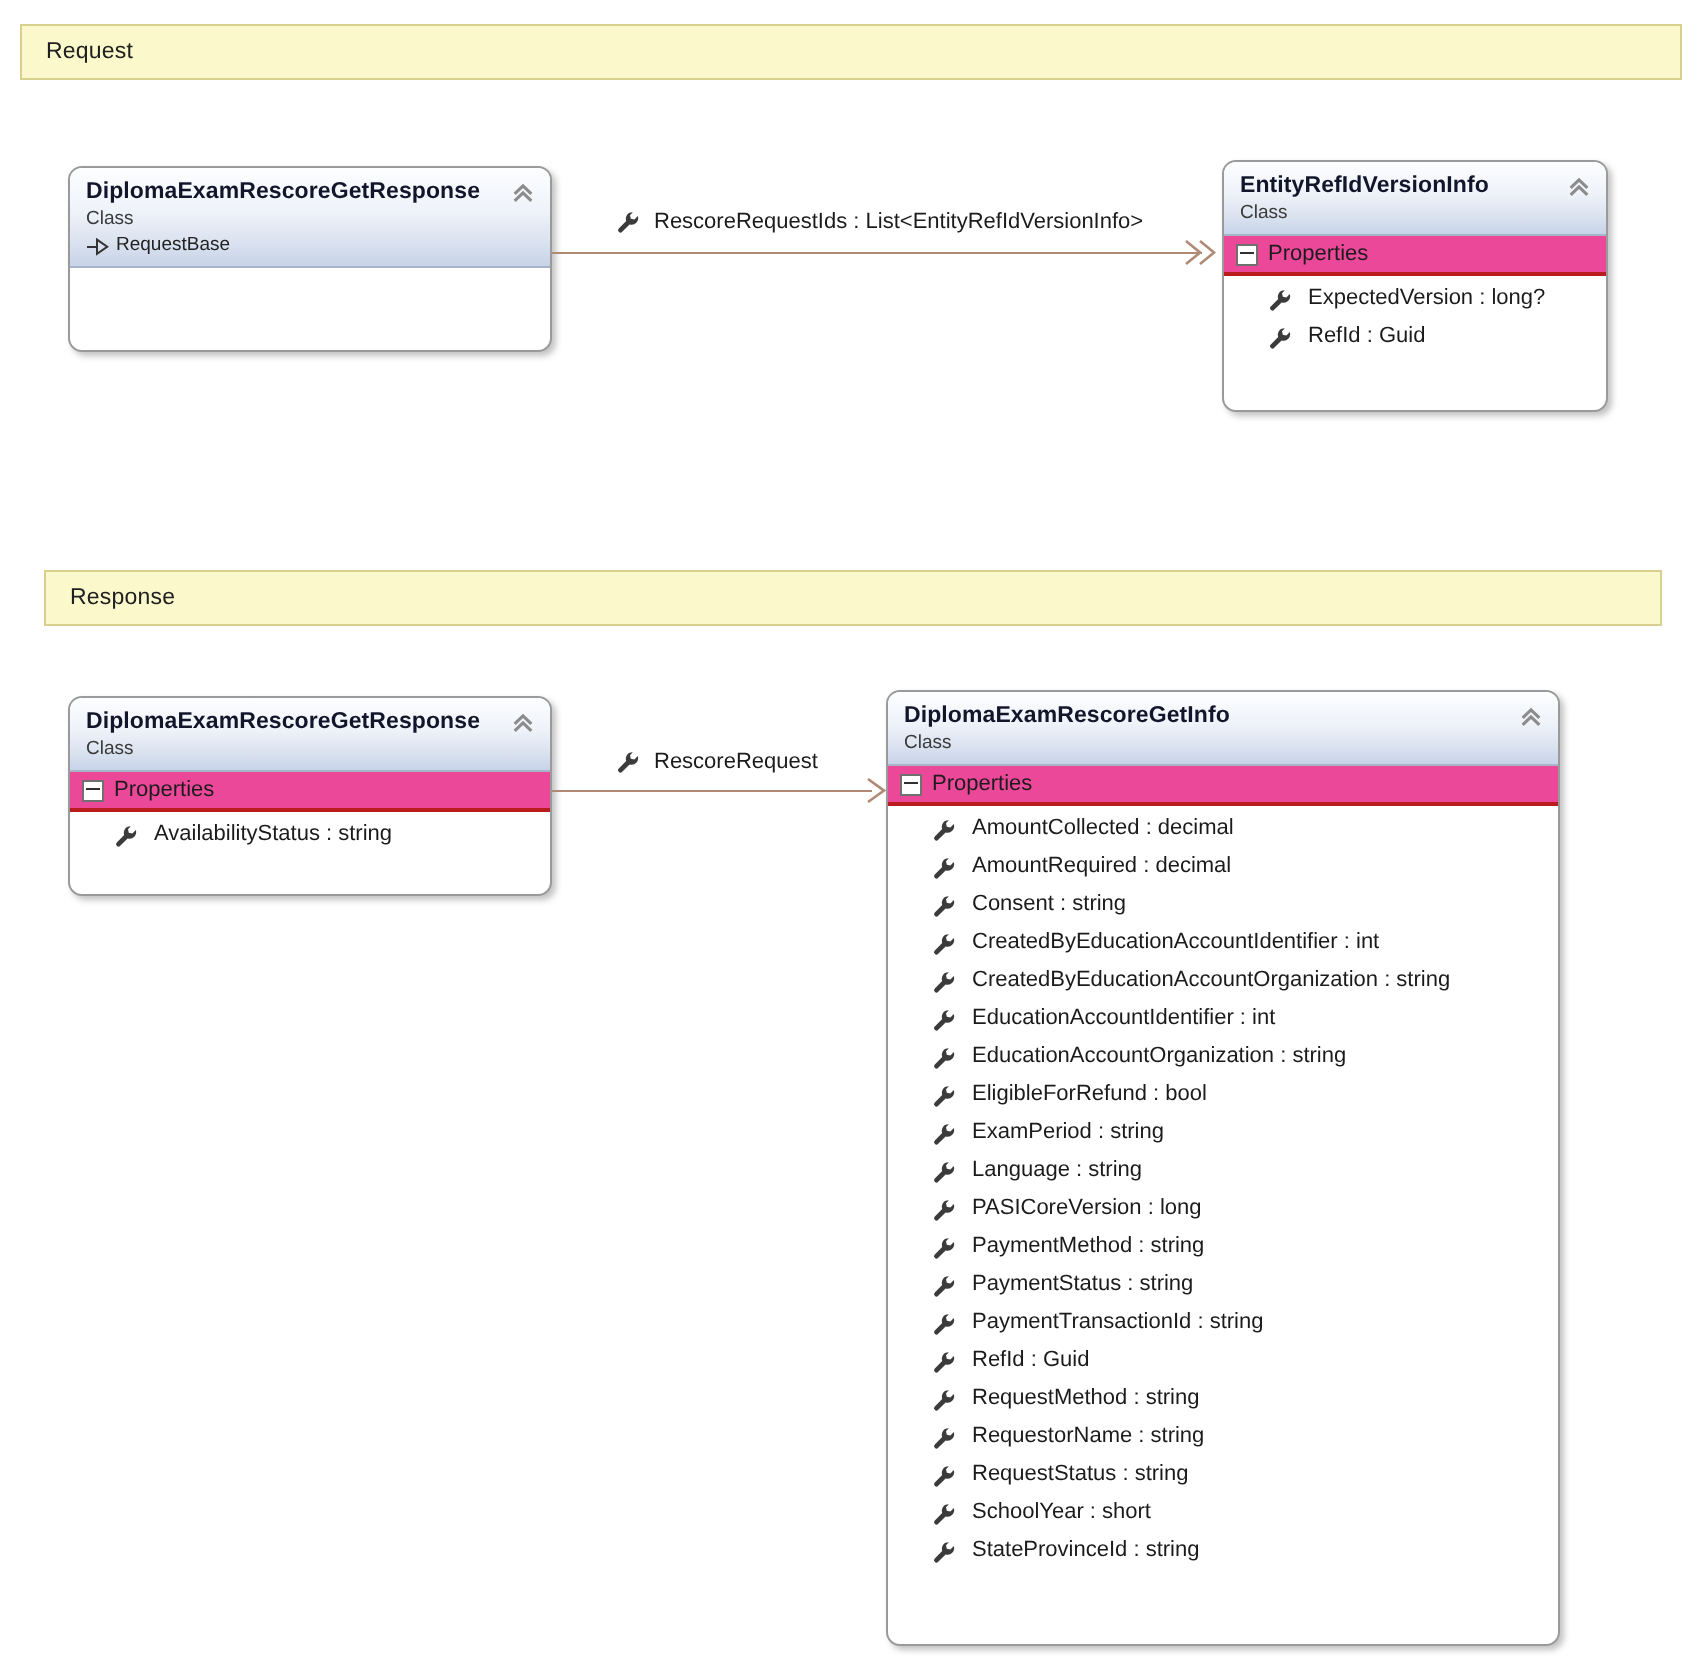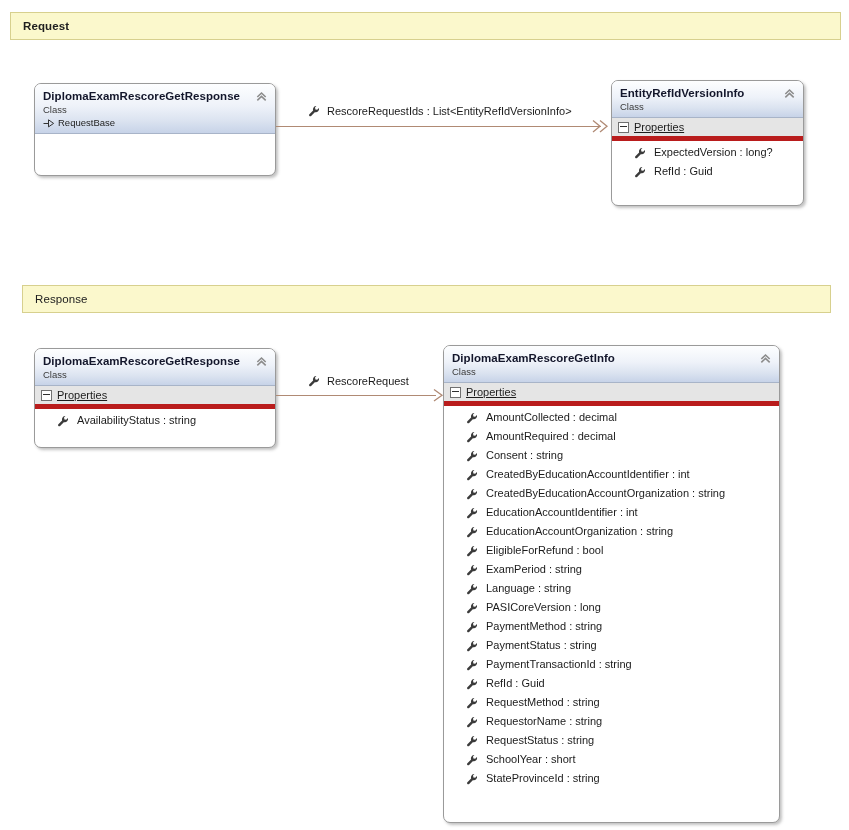--- a/index.html
+++ b/index.html
@@ -84,25 +84,24 @@
   }
   .class-body.empty-body {
     height: 34px;
   }
 
   .compartment-title {
     display: flex;
     align-items: center;
     gap: 5px;
     padding: 3px 6px 3px 6px;
-    background: #e5e5e5;
-    border-bottom: 5px solid #b91c1c;
+    background: #ec4899;
+    border-bottom: 2px solid #b91c1c;
     font-size: 11px;
     color: #1c1c1c;
-    text-decoration: underline;
   }
   .tree-toggle {
     width: 9px;
     height: 9px;
     border: 1px solid #707070;
     background: #ffffff;
     position: relative;
     flex: 0 0 auto;
   }
   .tree-toggle::before {
@@ -142,21 +141,21 @@
     gap: 7px;
     font-size: 11px;
     color: #1b1b1b;
     white-space: nowrap;
   }
   .arrow-head { position: absolute; }
 </style>
 </head>
 <body>
 
-<div class="banner" style="left:10px; top:12px; width:831px; height:28px;font-weight:bold;">
+<div class="banner" style="left:10px; top:12px; width:831px; height:28px;">
   <span class="banner-label">Request</span>
 </div>
 
 <div class="class-box" style="left:34px; top:83px; width:242px; height:93px;">
   <div class="class-header">
     <div class="class-title">DiplomaExamRescoreGetResponse</div>
     <div class="class-stereotype">Class</div>
     <div class="class-base">
       <svg class="inh" width="12" height="10" viewBox="0 0 12 10">
         <path d="M0.5 5.5 H6" stroke="#333" stroke-width="1" fill="none"></path>

